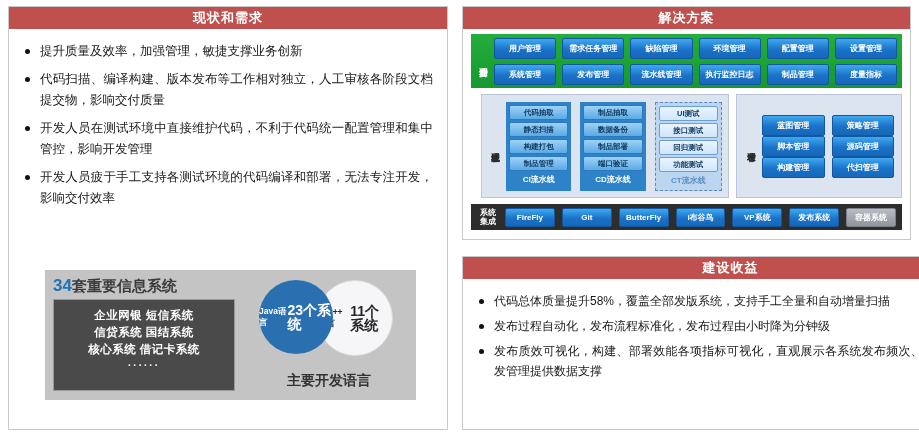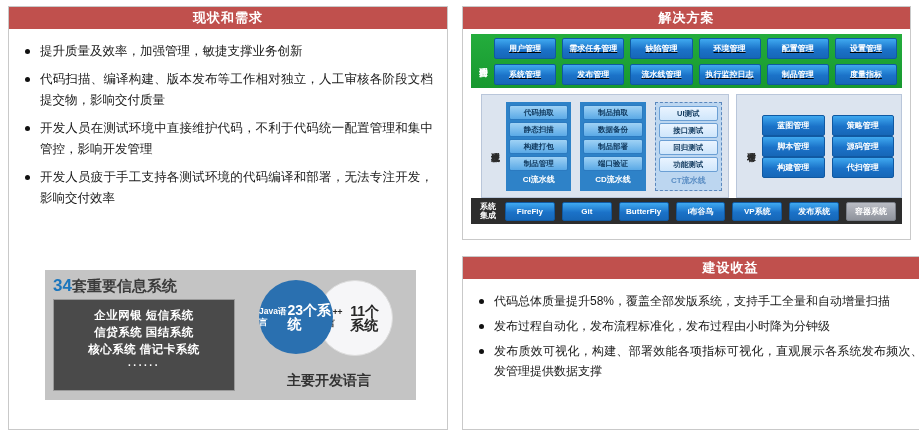--- a/index.html
+++ b/index.html
@@ -69,21 +69,21 @@
     height:54px;
   }
   .vlabel{
     writing-mode:vertical-rl;text-orientation:upright;
     font-size:8.5px;font-weight:bold;color:#ffffff;
     letter-spacing:0px;line-height:10px;margin:0 5px 0 3px;
     max-height:48px;
   }
   .vlabel.dark{color:#2b2b2b;}
   .vlabel.white{color:#ffffff;}
-  .btn-grid{display:grid;grid-template-columns:repeat(6,1fr);gap:5px 6px;flex:1;text-decoration:underline;}
+  .btn-grid{display:grid;grid-template-columns:repeat(6,1fr);gap:5px 6px;flex:1;}
   .bbtn{
     background:linear-gradient(180deg,#3fa9f0 0%,#1b72c8 55%,#1667b8 100%);
     color:#fff;font-size:8px;font-weight:bold;text-align:center;
     line-height:19px;height:19px;border-radius:2px;border:1px solid #1059a2;
     overflow:hidden;white-space:nowrap;
   }
 
   .mid{display:flex;gap:7px;margin-top:6px;height:104px;}
   .pipes{
     flex:1;background:#dce4ef;border:1px solid #b9c6da;
@@ -114,21 +114,21 @@
   }
   .rel-grid{display:grid;grid-template-columns:repeat(2,1fr);gap:0 7px;flex:1;}
   .rbtn{
     background:linear-gradient(180deg,#3fa9f0 0%,#1b72c8 55%,#1667b8 100%);
     color:#fff;font-size:8px;font-weight:bold;text-align:center;
     line-height:19px;height:19px;border-radius:2px;border:1px solid #1059a2;
     overflow:hidden;white-space:nowrap;
   }
 
   .integ{
-    background:#2d2d2d;display:flex;align-items:center;
+    margin-top:6px;background:#2d2d2d;display:flex;align-items:center;
     padding:4px 6px;box-sizing:border-box;height:26px;
   }
   .integ .vlabel{writing-mode:horizontal-tb;max-height:none;
     font-size:8px;line-height:9px;width:22px;text-align:center;margin:0 6px 0 0;}
   .ibtn-row{display:flex;gap:7px;flex:1;}
   .ibtn{
     flex:1;background:linear-gradient(180deg,#3fa9f0 0%,#1b72c8 55%,#1667b8 100%);
     color:#fff;font-size:8px;font-weight:bold;text-align:center;
     line-height:17px;height:17px;border-radius:2px;border:1px solid #1059a2;
     overflow:hidden;white-space:nowrap;

